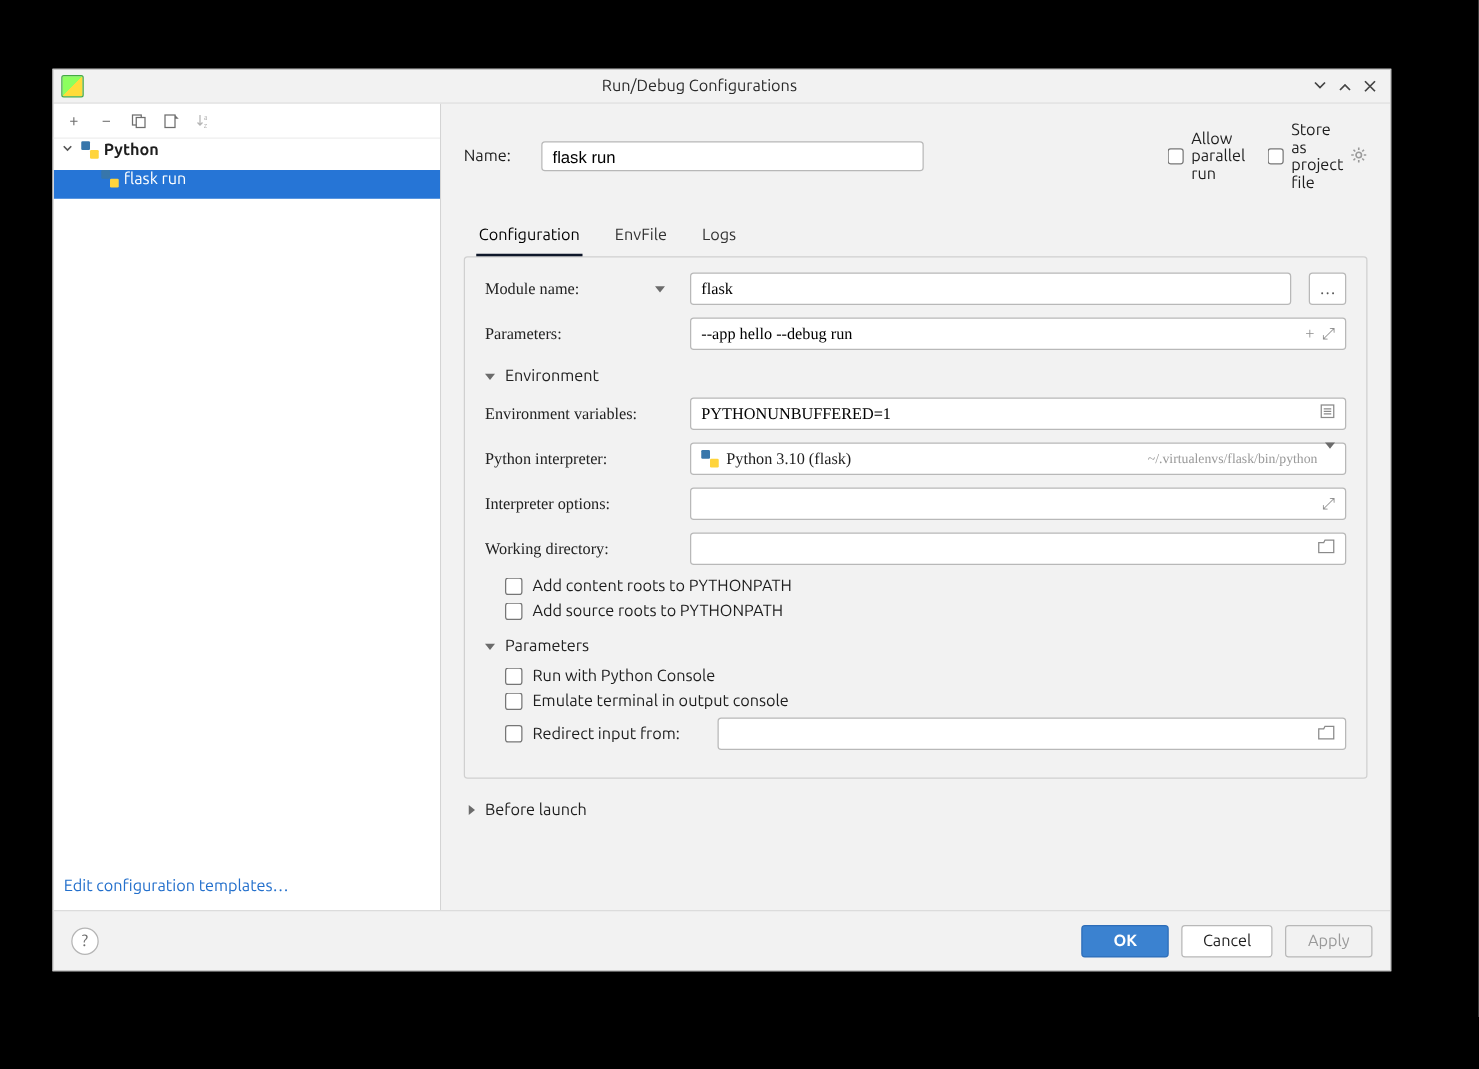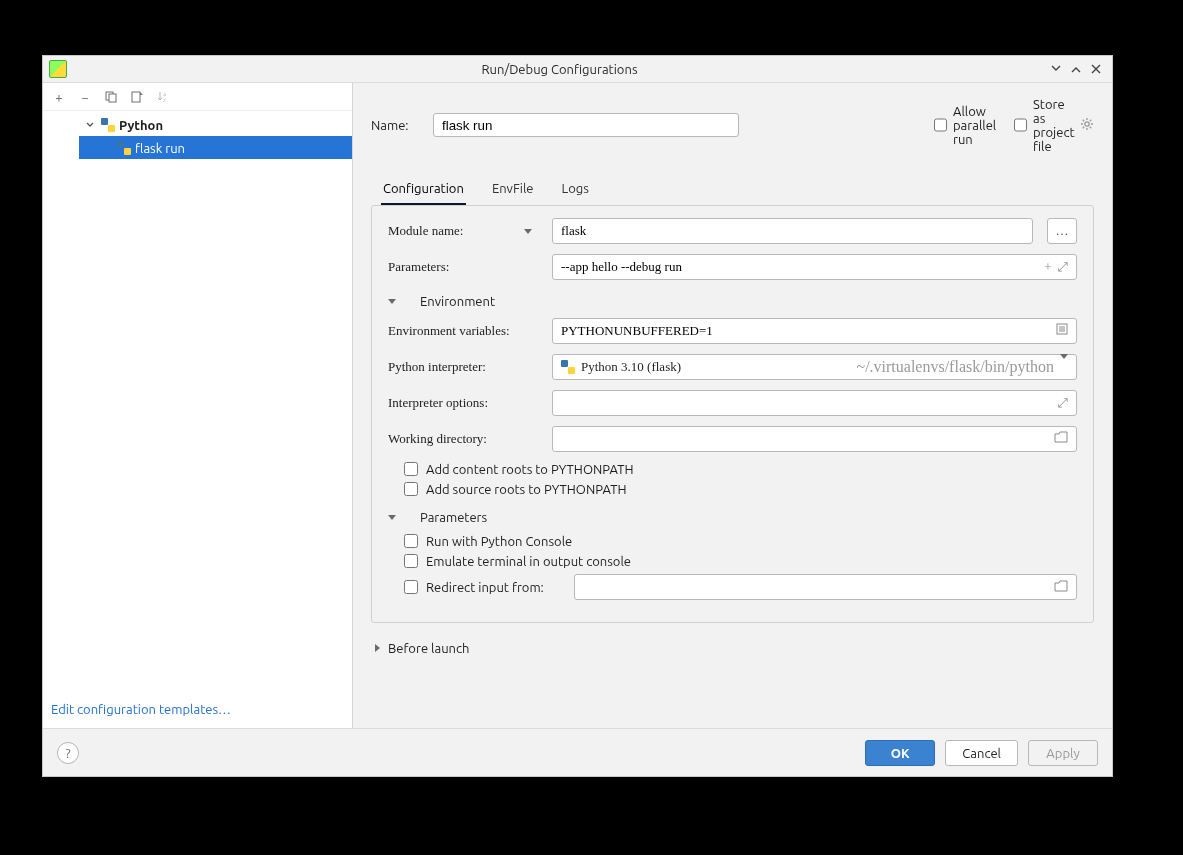--- a/index.html
+++ b/index.html
@@ -73,25 +73,24 @@
   }
   .toolbar .tbtn { cursor: pointer; width:16px; height:16px; display:flex;align-items:center;justify-content:center; }
   .tree {
     flex: 1;
     overflow: auto;
     padding-top: 2px;
   }
   .tree-row {
     height: 23px;
     display: flex;
-    align-items: center;
+    align-items: flex-start;
     padding-left: 6px;
     gap: 4px;
     cursor: pointer;
-    margin-left: 36px;
   }
   .tree-row.cat { font-weight: 600; }
   .tree-row.sel {
     background: #2675d6;
     color: #fff;
   }
   .chev { width:12px; display:inline-block; color:#555;}
   .pyicon {
     width:14px;height:14px;display:inline-block;position:relative;
   }
@@ -170,31 +169,31 @@
   }
   .mono { font-family: "DejaVu Sans Mono","Consolas",monospace; font-size:12.5px; }
   .iconbtn {
     width:30px;height:26px;border:1px solid #b8b8b8;border-radius:3px;background:#fff;
     display:flex;align-items:center;justify-content:center;cursor:pointer;color:#555;
   }
   .suffix {
     color:#8e8e8e; cursor:pointer; padding-left:6px;
   }
   .sect {
-    display:flex; align-items:center; gap:22px;
+    display:flex; align-items:center; gap:6px;
     margin: 14px 0 10px;
     color:#222;
   }
   .sect .triangle-down { margin-right:2px;}
   .chkrow {
     display:flex; align-items:center; gap:8px;
     margin: 6px 0 6px 16px;
   }
   .chkrow input { width:14px;height:14px; }
-  .pathhint { color:#9a9a9a; font-size:16px; margin-left:4px;}
+  .pathhint { color:#9a9a9a; font-size:11px; margin-left:4px;}
   .dim { color:#9a9a9a; }
   .before {
     display:flex; align-items:center; gap:8px;
     margin: 18px 0 0 4px;
     cursor:pointer;
   }
   .triangle-right {
     width:0;height:0;border-top:4px solid transparent;border-bottom:4px solid transparent;border-left:5px solid #6b6b6b;
   }
   

